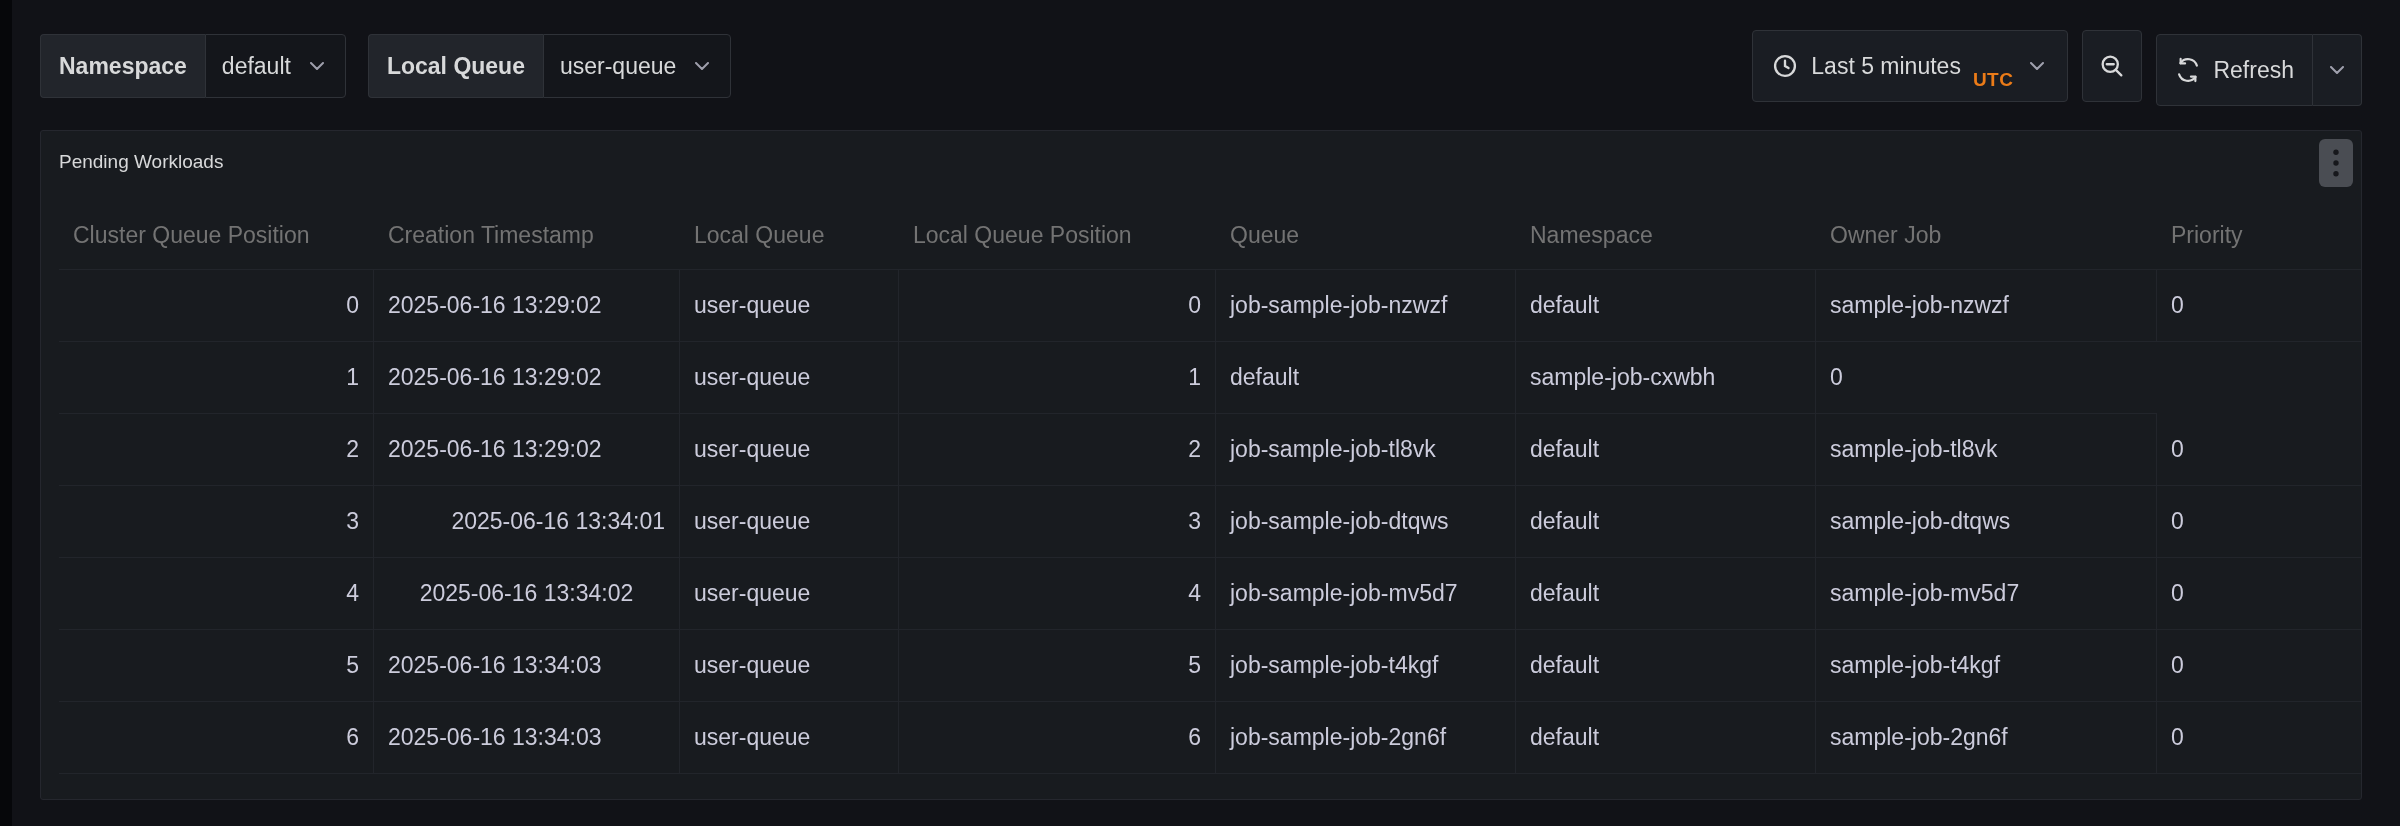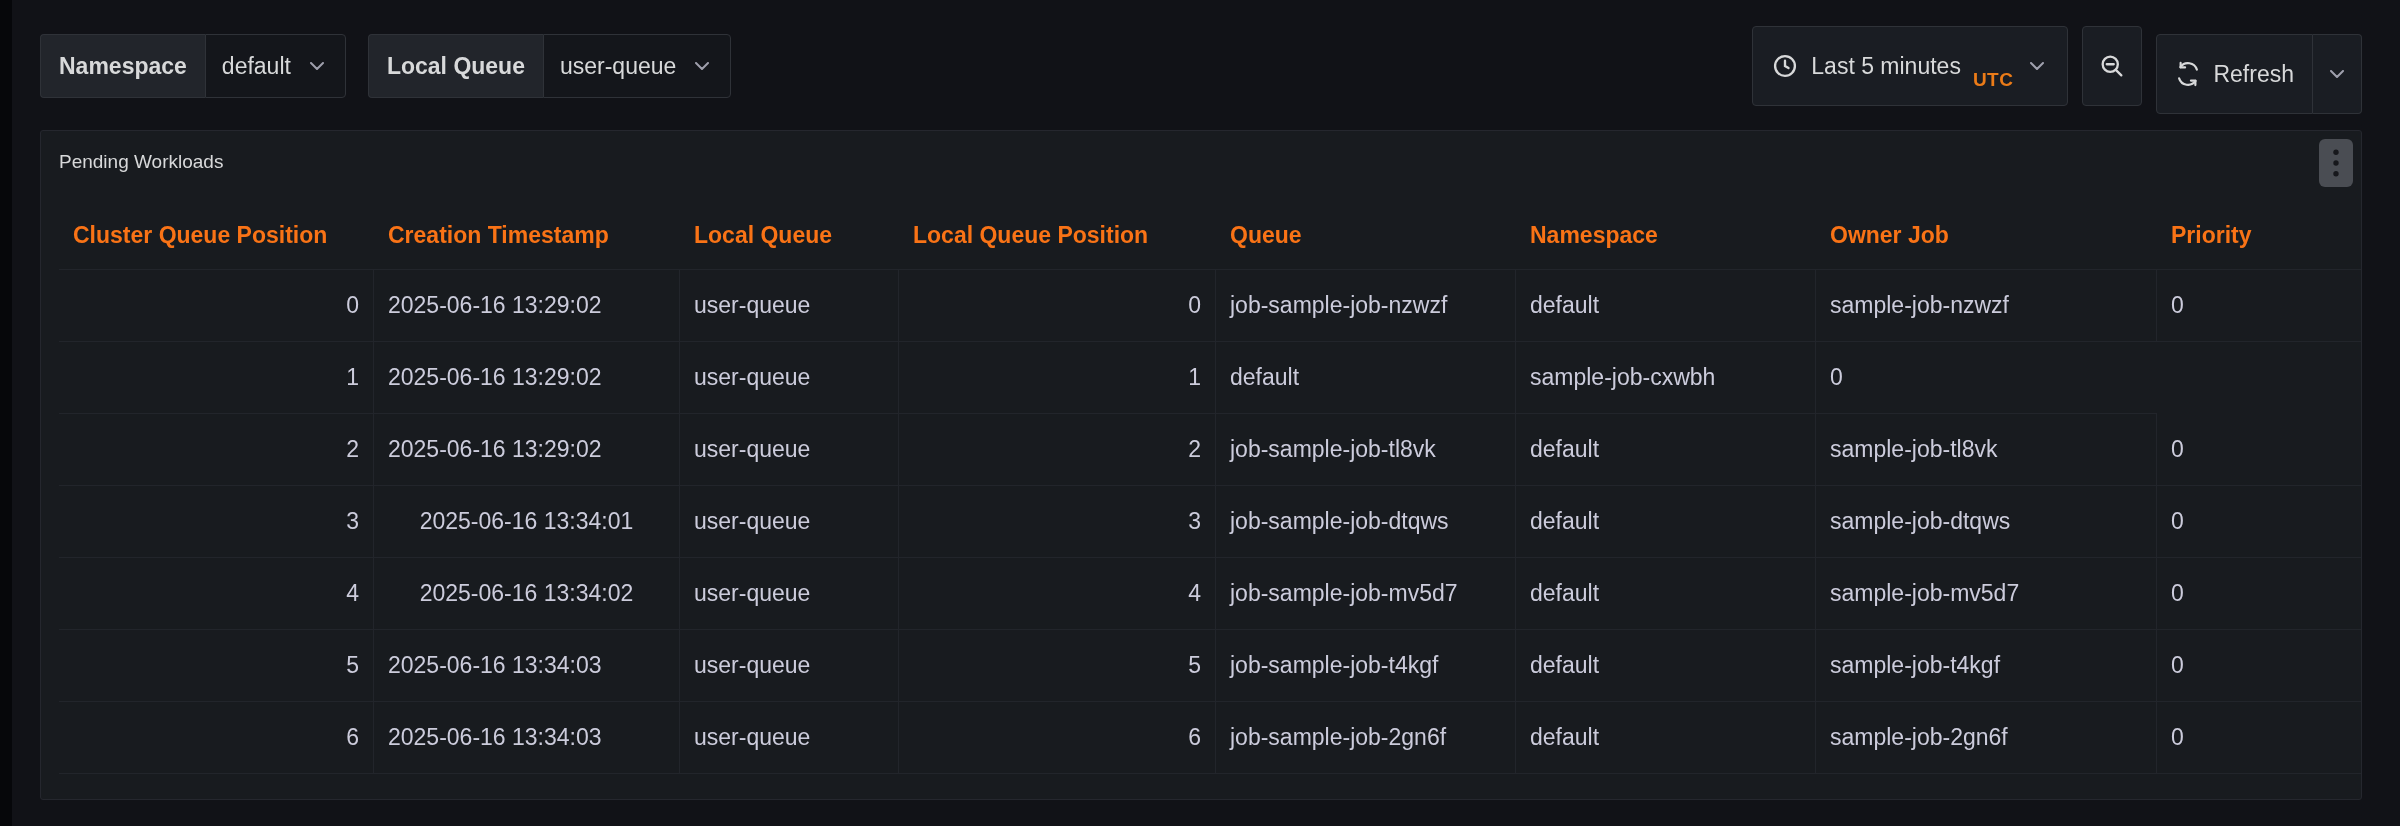--- a/index.html
+++ b/index.html
@@ -26,21 +26,21 @@
     color:#d8d9da; font-size:23px; font-weight:700;
   }
   .var-value {
     display:flex; align-items:center; gap:14px;
     background:#14161b; border:1px solid #2f3238;
     border-radius:0 4px 4px 0; padding:0 16px;
     color:#d8d9da; font-size:23px; cursor:pointer;
   }
   .toolbar-right { margin-left:auto; display:flex; align-items:center; gap:14px; }
   .tb-btn {
-    display:flex; align-items:center; gap:12px; height:80px;
+    display:flex; align-items:center; gap:12px; height:72px;
     background:#1a1d23; border:1px solid #2f3238; border-radius:4px;
     color:#d8d9da; font-size:23px; font-weight:500;
     padding:0 18px; cursor:pointer; font-family:inherit;
   }
   .utc { color:#eb7b18; font-size:19px; font-weight:600; letter-spacing:0.5px;margin-top:28px; }
   .icon { display:flex; align-items:center; justify-content:center; }
   .chev svg { opacity:0.75; }
   .icon-only { padding:0 15px; }
   .refresh-split { display:flex; height:64px; }
   .refresh-main { border-radius:4px 0 0 4px; }
@@ -58,21 +58,21 @@
     background:#4a4d53; border:none; border-radius:6px;
     display:flex; align-items:center; justify-content:center; cursor:pointer;
   }
 
   
   .table { margin:8px 0 0 18px; width:2302px; font-size:23px; }
   .trow { display:grid; grid-template-columns:315px 306px 219px 317px 300px 300px 341px minmax(0,1fr); }
   .thead { border-bottom:1px solid #22252b; }
   .th {
     height:68px; line-height:68px; padding:0 14px;
-    font-weight:700; color:#f97316;
+    font-weight:400; color:#737373;
     overflow:hidden; white-space:nowrap; cursor:pointer;
   }
   .td {
     height:72px; line-height:71px; padding:0 14px;
     border-right:1px solid #22252b; border-bottom:1px solid #22252b;
     overflow:hidden; white-space:nowrap; color:#ccccdc;
   }
   .trow .td:last-child { border-right:none; }
 </style>
 </head>
@@ -208,21 +208,21 @@
           <div class="td" style="text-align: left;">2025-06-16 13:29:02</div>
           <div class="td" style="text-align: left;">user-queue</div>
           <div class="td" style="text-align: right;">2</div>
           <div class="td" style="text-align: left;">job-sample-job-tl8vk</div>
           <div class="td" style="text-align: left;">default</div>
           <div class="td" style="text-align: left;">sample-job-tl8vk</div>
           <div class="td" style="text-align: left;">0</div>
         </div>
         <div class="trow">
           <div class="td" style="text-align: right;">3</div>
-          <div class="td" style="text-align: center;">2025-06-16 13:34:01</div>
+          <div class="td" style="text-align: right;">2025-06-16 13:34:01</div>
           <div class="td" style="text-align: left;">user-queue</div>
           <div class="td" style="text-align: right;">3</div>
           <div class="td" style="text-align: left;">job-sample-job-dtqws</div>
           <div class="td" style="text-align: left;">default</div>
           <div class="td" style="text-align: left;">sample-job-dtqws</div>
           <div class="td" style="text-align: left;">0</div>
         </div>
         <div class="trow">
           <div class="td" style="text-align: right;">4</div>
           <div class="td" style="text-align: center;">2025-06-16 13:34:02</div>

